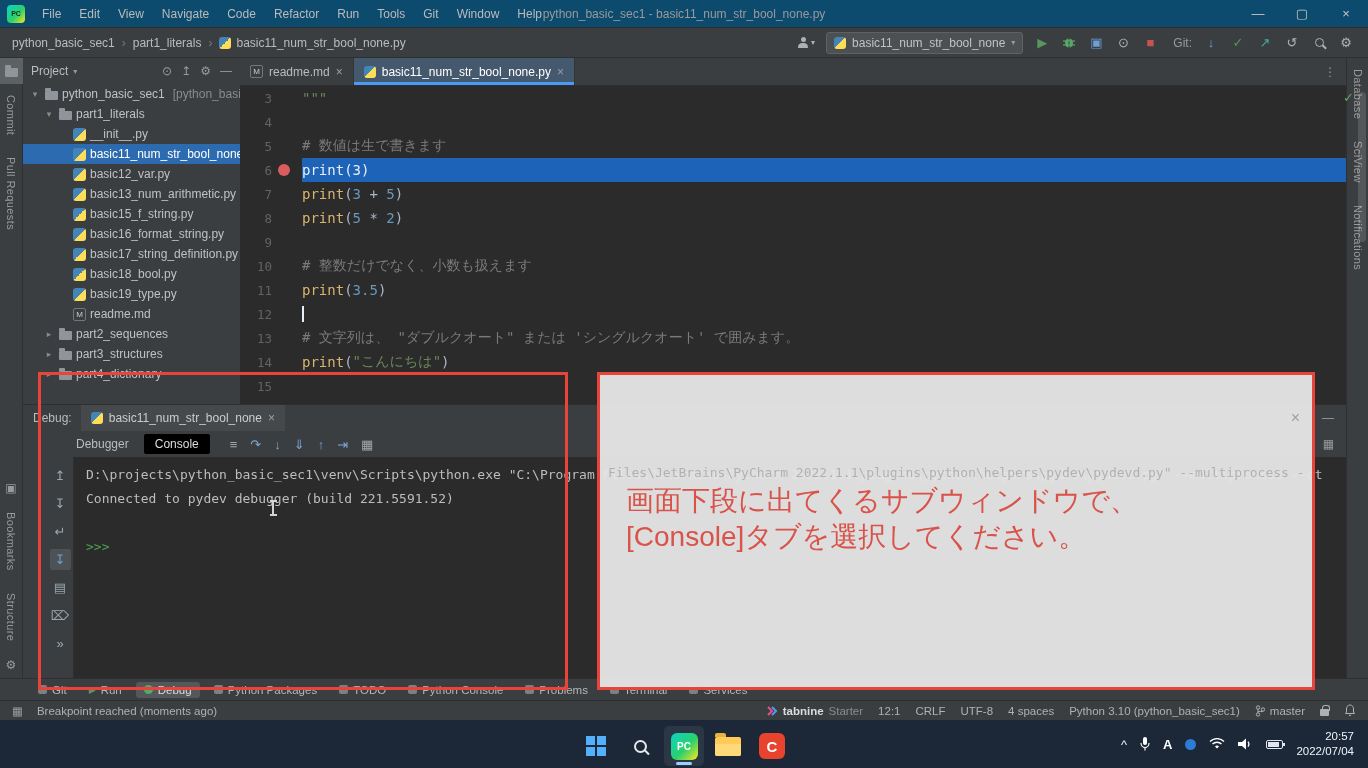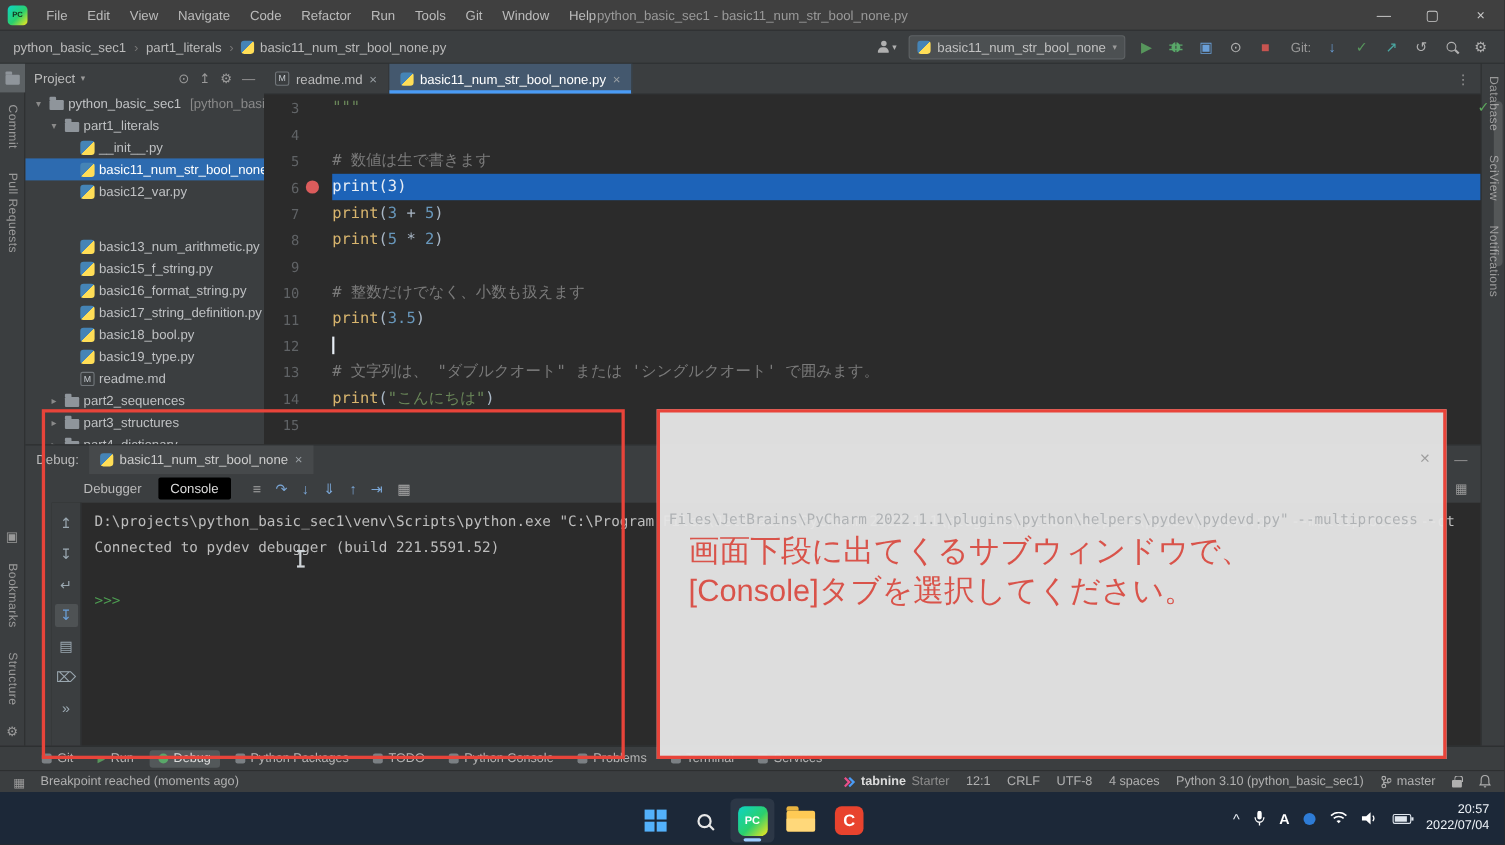--- a/index.html
+++ b/index.html
@@ -1,21 +1,21 @@
 <!DOCTYPE html>
 <html><head>
 <meta charset="utf-8">
 <style>
   *{margin:0;padding:0;box-sizing:border-box}
   html,body{width:1368px;height:768px;overflow:hidden}
   body{font-family:"Liberation Sans",sans-serif;font-size:12px;color:#bbb;background:#2b2b2b}
   #screen{position:relative;width:1368px;height:768px;overflow:hidden;background:#2b2b2b}
 
   
-  #titlebar{position:absolute;left:0;top:0;width:100%;height:28px;background:#404040;border-bottom:1px solid #2d2f30;display:flex;align-items:center}
+  #titlebar{position:absolute;left:0;top:0;width:100%;height:28px;background:#0c4a6e;border-bottom:1px solid #2d2f30;display:flex;align-items:center}
   .pc-logo{width:18px;height:18px;margin:0 8px 0 7px;border-radius:4px;background:linear-gradient(135deg,#0dd3c5,#2bd06d 55%,#f8e71c);display:flex;align-items:center;justify-content:center;font-size:7px;font-weight:bold;color:#15321e}
   #menu-bar{display:flex;height:100%}
   .menu-item{padding:0 9px;height:100%;display:flex;align-items:center;color:#bbb;font-size:12px}
   #window-title{position:absolute;left:50%;transform:translateX(-50%);color:#9a9a9a;white-space:nowrap}
   .win-controls{margin-left:auto;display:flex;height:100%}
   .win-btn{width:44px;display:flex;align-items:center;justify-content:center;color:#c8c8c8;font-size:13px}
 
   
   #navbar{position:absolute;left:0;top:28px;width:100%;height:30px;background:#3b3e40;border-bottom:1px solid #2d2f30;display:flex;align-items:center;padding:0 14px 0 12px}
   #breadcrumb{display:flex;align-items:center}
@@ -283,21 +283,21 @@
         <div class="tree-row selected" style="padding-left: 34px;">
           <span class="chev"></span>
           <span class="ic-py"></span>
           <span>basic11_num_str_bool_none.py</span>
         </div>
         <div class="tree-row" style="padding-left: 34px;">
           <span class="chev"></span>
           <span class="ic-py"></span>
           <span>basic12_var.py</span>
         </div>
-        <div class="tree-row" style="padding-left: 34px; margin-top: 30px;">
+        <div class="tree-row" style="padding-left: 34px;">
           <span class="chev"></span>
           <span class="ic-py"></span>
           <span>basic13_num_arithmetic.py</span>
         </div>
         <div class="tree-row" style="padding-left: 34px;">
           <span class="chev"></span>
           <span class="ic-py"></span>
           <span>basic15_f_string.py</span>
         </div>
         <div class="tree-row" style="padding-left: 34px;">

